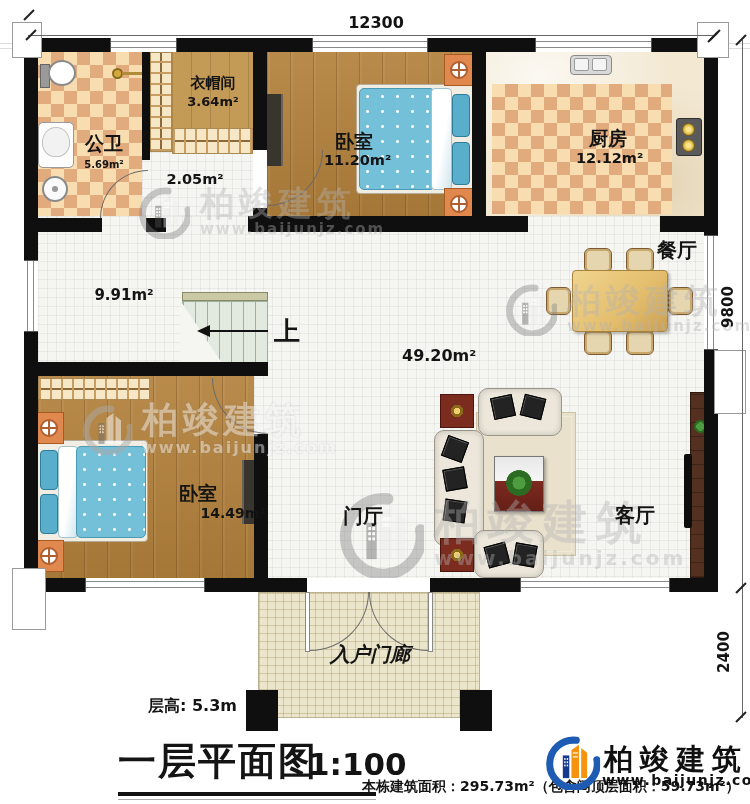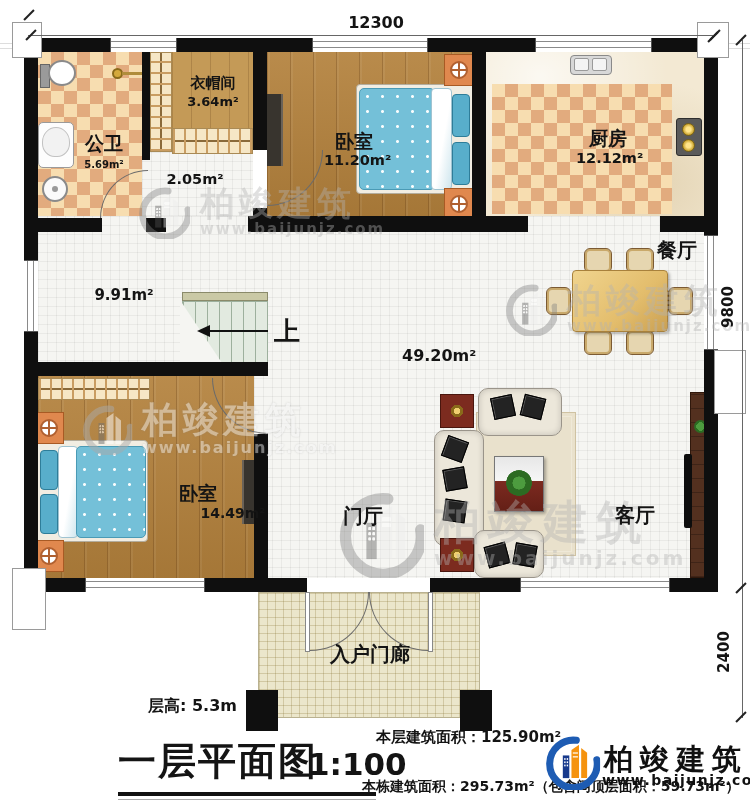--- a/index.html
+++ b/index.html
@@ -262,32 +262,31 @@
   <div class="abs lbl" style="left:582px;top:129px;width:52px;font-size:19px;">厨房</div>
   <div class="abs lbl" style="left:576px;top:151px;width:64px;font-size:14.5px;">12.12m²</div>
   <div class="abs lbl" style="left:652px;top:240px;width:50px;font-size:20px;">餐厅</div>
   <div class="abs lbl" style="left:94px;top:288px;width:60px;font-size:15px;">9.91m²</div>
   <div class="abs lbl" style="left:272px;top:318px;width:30px;font-size:26px;">上</div>
   <div class="abs lbl" style="left:172px;top:484px;width:52px;font-size:19px;">卧室</div>
   <div class="abs lbl" style="left:164px;top:506px;width:66px;font-size:14px;margin-left:36px;">14.49m²</div>
   <div class="abs lbl" style="left:402px;top:348px;width:68px;font-size:16px;">49.20m²</div>
   <div class="abs lbl" style="left:338px;top:506px;width:50px;font-size:20px;">门厅</div>
   <div class="abs lbl" style="left:610px;top:505px;width:50px;font-size:20px;">客厅</div>
-  <div class="abs lbl" style="left:322px;top:644px;width:96px;font-size:20px;">入户门廊</div>
+  <div class="abs lbl" style="left:322px;top:644px;width:96px;font-size:20px;font-style:italic;">入户门廊</div>
 
   <div class="abs dim" style="left:334px;top:13px;width:84px;font-size:16px;">12300</div>
   <div class="abs dim" style="left:696px;top:298px;width:64px;height:18px;transform:rotate(-90deg);">9800</div>
   <div class="abs dim" style="left:692px;top:643px;width:64px;height:18px;transform:rotate(-90deg);">2400</div>
 
   <div class="abs lbl" style="left:148px;top:698px;width:130px;font-size:16px;text-align:left;">层高: 5.3m</div>
   <div class="abs lbl" style="left:118px;top:742px;width:226px;font-size:38px;text-align:left;letter-spacing:2px;">一层平面图</div>
   <div class="abs lbl" style="left:308px;top:748px;width:84px;font-size:31px;text-align:left;font-weight:600;">1:100</div>
   <div class="abs" style="left:118px;top:792px;width:258px;height:4px;background:#111;"></div>
   <div class="abs" style="left:118px;top:799px;width:258px;height:1px;background:#aaa;"></div>
-  <div class="abs lbl" style="left:376px;top:730px;width:340px;font-size:15px;text-align:left;">本层建筑面积：125.90m²</div>
   <div class="abs lbl" style="left:362px;top:779px;width:390px;font-size:14px;text-align:left;">本栋建筑面积：295.73m²（包含闷顶层面积：59.73m²）</div>
 
   <svg class="abs" style="left:542px;top:736px;" width="60" height="54" viewBox="0 0 100 96">
       <use href="#bm"></use>
     </svg>
   <div class="abs footer-name" style="left:604px;top:740px;">柏竣建筑</div>
   <div class="abs footer-site" style="left:602px;top:772px;">www.baijunjz.com</div>
 
 </div>
 

